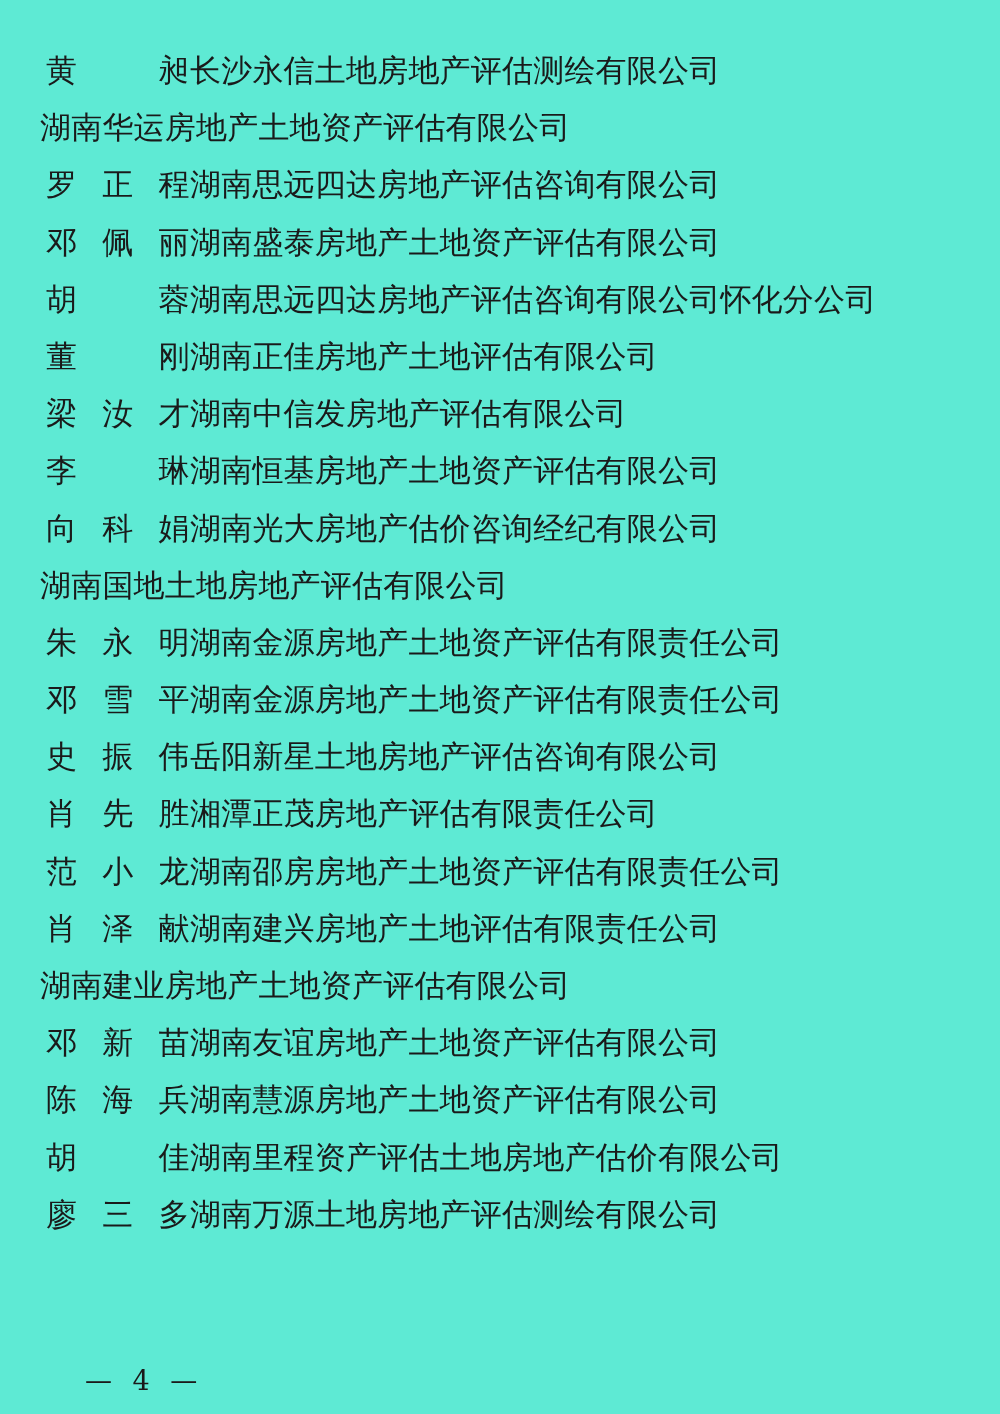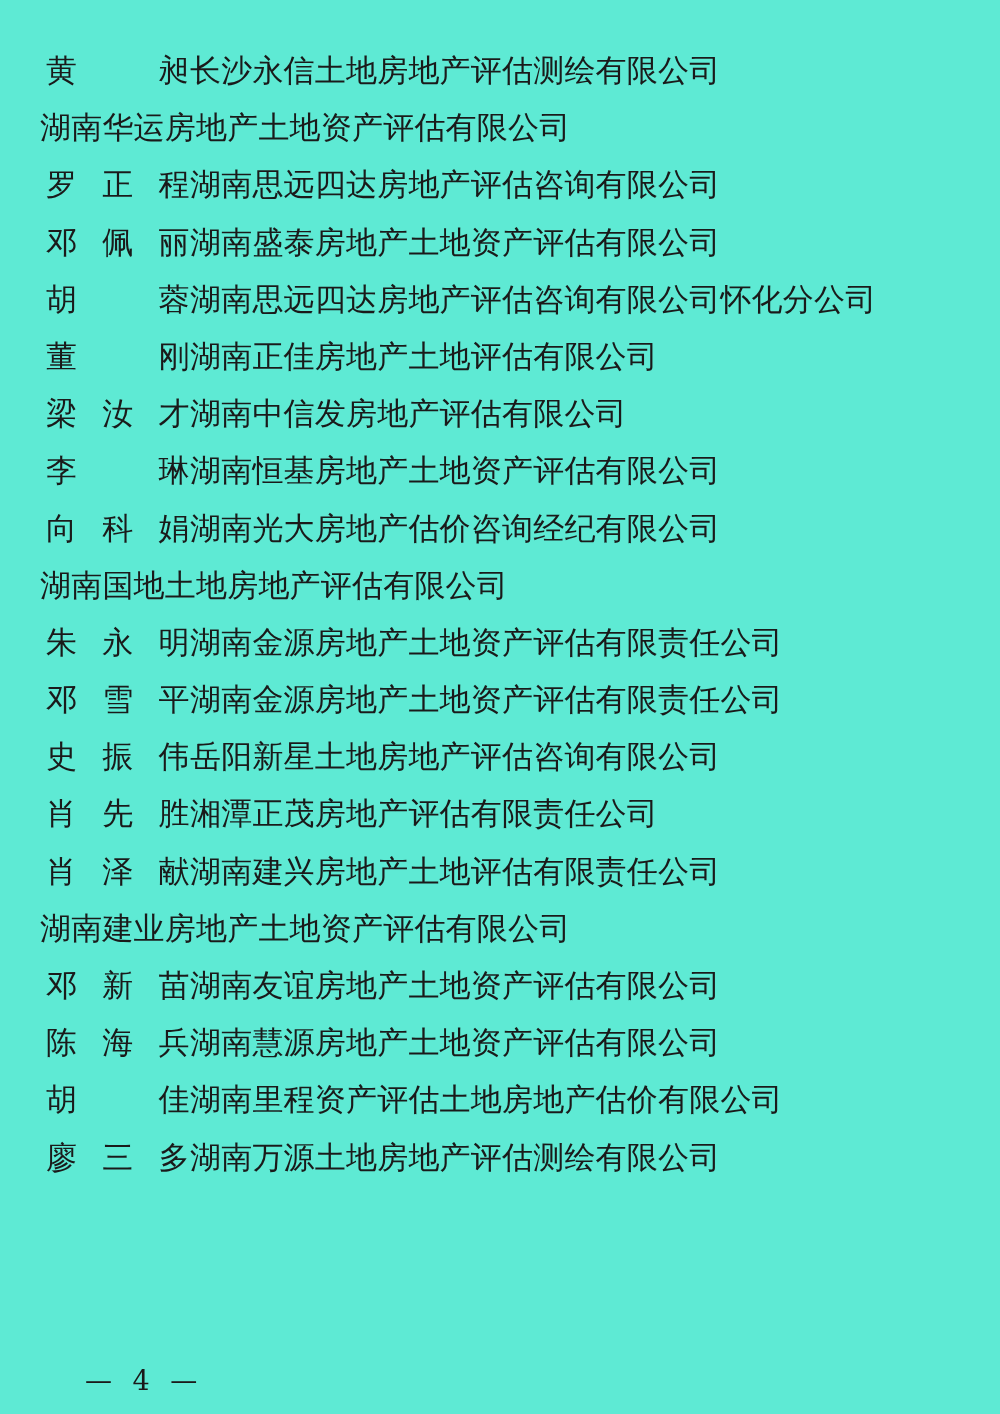--- a/index.html
+++ b/index.html
@@ -116,20 +116,24 @@
       </div>
       <div class="entry">
         <span class="entry-name">史振伟</span>
         <span class="entry-org">岳阳新星土地房地产评估咨询有限公司</span>
       </div>
       <div class="entry">
         <span class="entry-name">肖先胜</span>
         <span class="entry-org">湘潭正茂房地产评估有限责任公司</span>
       </div>
       <div class="entry">
+        <span class="entry-name">范小龙</span>
+        <span class="entry-org">湖南邵房房地产土地资产评估有限责任公司</span>
+      </div>
+      <div class="entry">
         <span class="entry-name">肖泽献</span>
         <span class="entry-org">湖南建兴房地产土地评估有限责任公司</span>
       </div>
       <div class="entry">
         <span class="entry-org">湖南建业房地产土地资产评估有限公司</span>
       </div>
       <div class="entry">
         <span class="entry-name">邓新苗</span>
         <span class="entry-org">湖南友谊房地产土地资产评估有限公司</span>
       </div>

